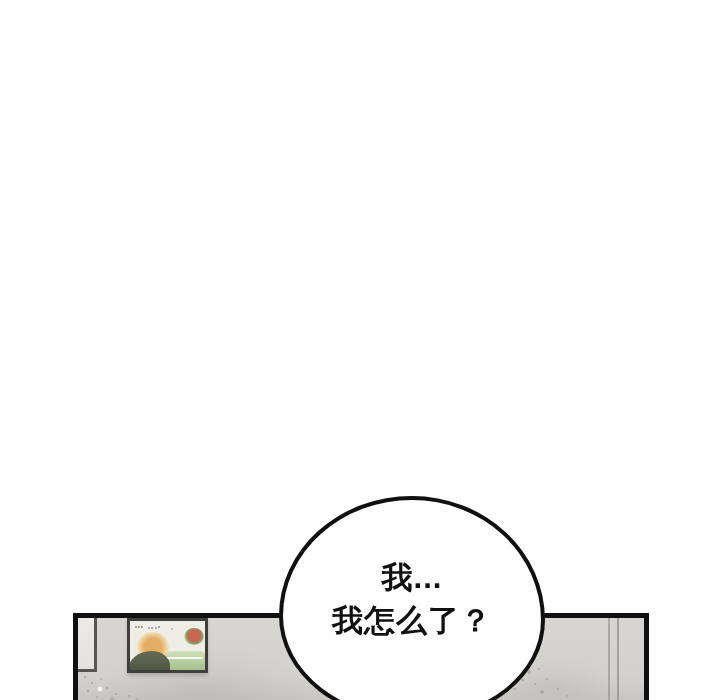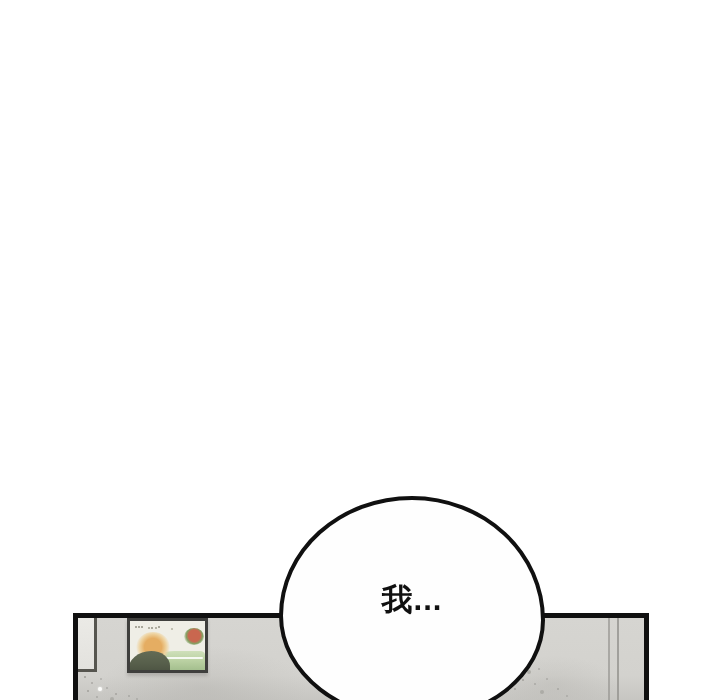--- a/index.html
+++ b/index.html
@@ -136,16 +136,17 @@
     <div class="wall-line b"></div>
   </div>
 
   <div class="speck left"></div>
   <div class="speck right"></div>
   <div class="dust-dot"></div>
 
   <div class="bubble">
     <div class="bubble-text">
       <span>我...</span>
+      <span>我怎么了？</span>
     </div>
   </div>
 
 </div>
 
 </body></html>

